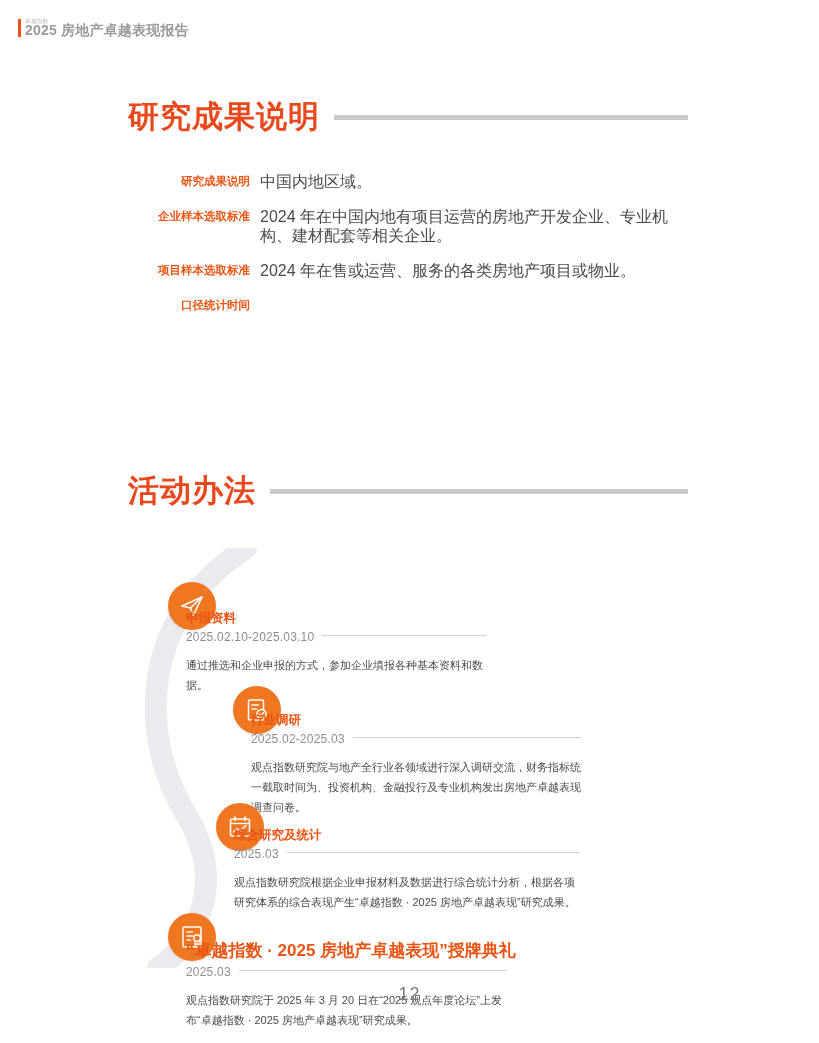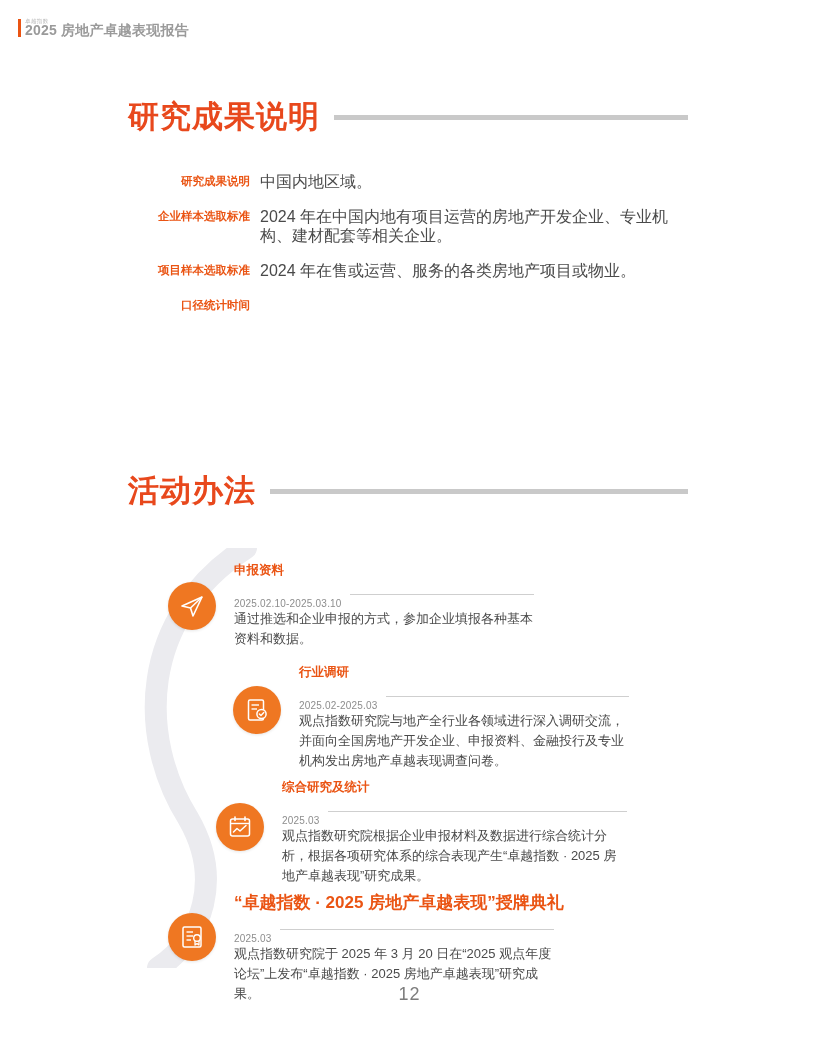--- a/index.html
+++ b/index.html
@@ -96,20 +96,21 @@
   .curve {
     position: absolute;
     left: 0; top: 0;
     width: 260px; height: 420px;
     pointer-events: none;
   }
   .tl-item {
     position: absolute;
     display: flex;
     align-items: flex-start;
+    flex-direction: column;
   }
   .tl-icon {
     width: 48px; height: 48px;
     border-radius: 50%;
     background: #ef7722;
     display: flex; align-items: center; justify-content: center;
     flex: 0 0 48px;
     box-shadow: 0 1px 3px rgba(0,0,0,.10);
   }
   .tl-icon svg { display: block; }
@@ -118,36 +119,37 @@
     padding-top: 0px;
   }
   .tl-title {
     color: #ea5413;
     font-weight: bold;
     font-size: 12.5px;
     white-space: nowrap;
   }
   .tl-title.small { font-size: 17px; }
   .tl-date {
-    font-size: 10px;
+    font-size: 12px;
     color: #8d8d8d;
-    margin-top: 19px;
+    margin-top: 3px;
     letter-spacing: .2px;
     position: relative;
   }
   .tl-daterow {
     display: flex; align-items: center;
   }
   .tl-rule {
     height: 1px; background: #cfcfcf;
     margin-left: 8px;
     flex: 1;
   }
   .tl-text {
-    font-size: 13px;
+    margin-top: 11px;
+    font-size: 11px;
     line-height: 20px;
     color: #4a4a4a;
   }
 
   
   .page-number {
     position: absolute;
     bottom: 38px;
     left: 0; right: 0;
     text-align: center;
@@ -230,21 +232,21 @@
           <circle cx="17.5" cy="17" r="4.6" fill="#ef7722" stroke="#ffffff" stroke-width="1.5"></circle>
           <path d="M15.4 17 L17 18.6 L19.8 15.6" fill="none" stroke="#ffffff" stroke-width="1.4" stroke-linecap="round" stroke-linejoin="round"></path>
         </svg>
       </div>
       <div class="tl-body" style="margin-top:-22px;">
         <div class="tl-title">行业调研</div>
         <div class="tl-daterow" style="width:330px;">
           <div class="tl-date">2025.02-2025.03</div>
           <div class="tl-rule"></div>
         </div>
-        <div class="tl-text" style="width:330px;">观点指数研究院与地产全行业各领域进行深入调研交流，并面向全国房地产开发企业、申报资料、金融投行及专业机构发出房地产卓越表现调查问卷。</div>
+        <div class="tl-text" style="width:330px;">观点指数研究院与地产全行业各领域进行深入调研交流，财务指标统一截取时间为、投资机构、金融投行及专业机构发出房地产卓越表现调查问卷。</div>
       </div>
     </div>
 
     <div class="tl-item" style="top:255px; left:88px; width:480px;">
       <div class="tl-icon">
         <svg width="26" height="26" viewBox="0 0 26 26">
           <rect x="3.5" y="5" width="19" height="17" rx="2" fill="none" stroke="#ffffff" stroke-width="1.5"></rect>
           <line x1="3.5" y1="9.5" x2="22.5" y2="9.5" stroke="#ffffff" stroke-width="1.4"></line>
           <line x1="8" y1="3" x2="8" y2="6.5" stroke="#ffffff" stroke-width="1.6" stroke-linecap="round"></line>
           <line x1="18" y1="3" x2="18" y2="6.5" stroke="#ffffff" stroke-width="1.6" stroke-linecap="round"></line>

